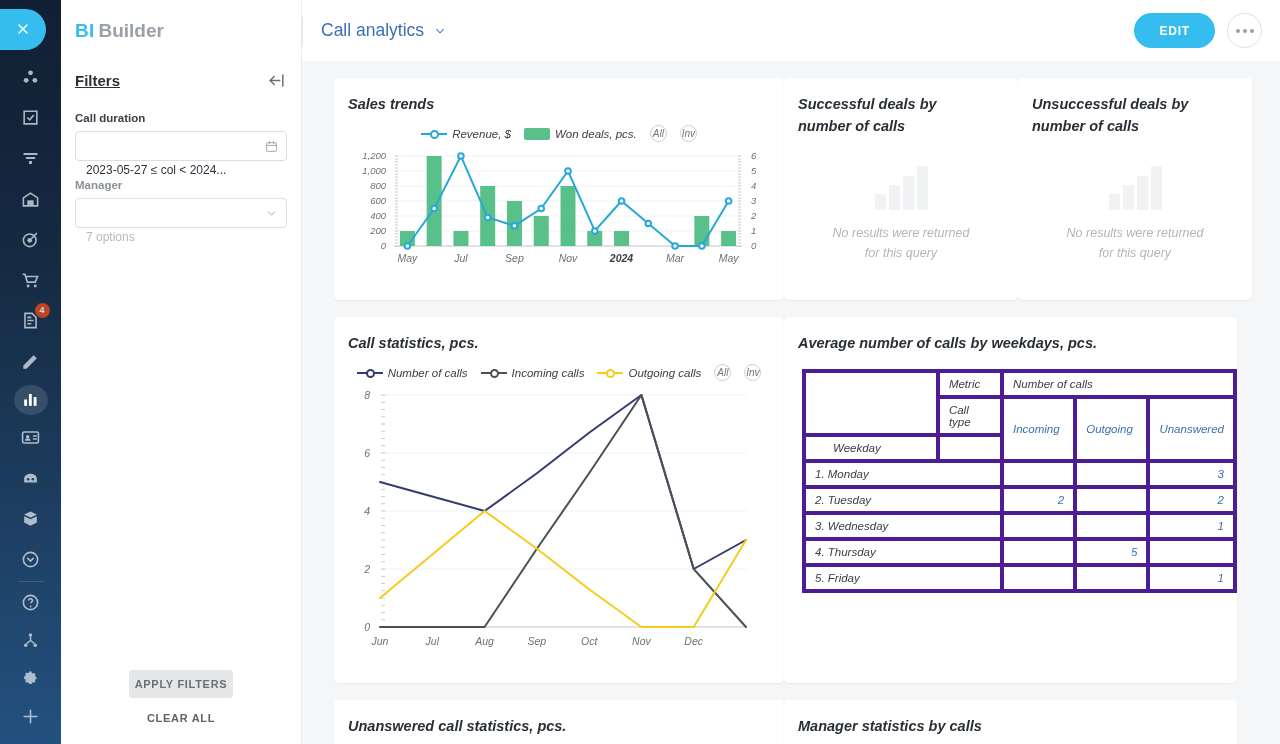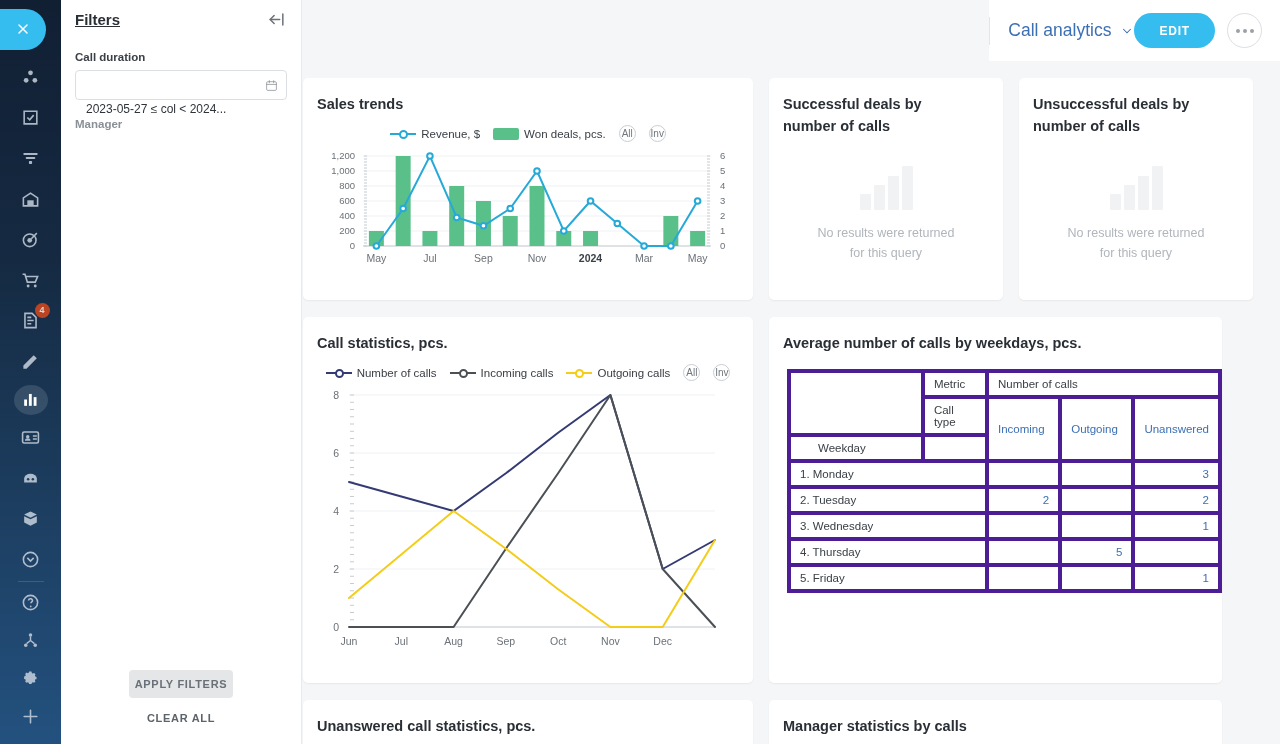--- a/index.html
+++ b/index.html
@@ -75,21 +75,21 @@
     font-size: 11px; font-weight: 700; letter-spacing: .7px; cursor: pointer;
     font-family: inherit;
   }
   .btn-clear {
     display: block; width: 100%; height: 28px; background: none; border: 0;
     color: #5c6369; font-size: 11px; font-weight: 700; letter-spacing: .7px;
     cursor: pointer; font-family: inherit;
   }
 
   
-  .main { flex: 1 1 auto; display: flex; flex-direction: column; min-width: 0; align-items: flex-end; }
+  .main { flex: 1 1 auto; display: flex; flex-direction: column; min-width: 0; }
   .topbar {
     height: 61px; background: #fff; display: flex; align-items: center;
     padding: 0 18px 0 0; flex: 0 0 61px;
   }
   .topbar-divider { width: 1px; height: 28px; background: #e3e6e8; margin: 0 18px 0 0; }
   .page-title { color: #3d6fb4; font-size: 17.5px; font-weight: 400; }
   .title-caret { margin-left: 9px; display: flex; cursor: pointer; }
   .title-caret svg { width: 14px; height: 14px; stroke: #3d6fb4; fill: none; stroke-width: 1.8; }
   .topbar-right { margin-left: auto; display: flex; align-items: center; gap: 12px; }
   .btn-edit {
@@ -98,21 +98,21 @@
     letter-spacing: .8px; cursor: pointer; font-family: inherit;
   }
   .btn-more {
     width: 35px; height: 35px; border-radius: 50%; border: 1px solid #dcdfe2;
     background: #fff; display: flex; align-items: center; justify-content: center;
     gap: 3px; cursor: pointer;
   }
   .btn-more i { width: 4px; height: 4px; border-radius: 50%; background: #9aa1a8; display: block; }
 
   .board { flex: 1 1 auto; padding: 17px 27px 0 32px; overflow: hidden; }
-  .row { display: flex; gap: 16px; margin-bottom: 17px; }
+  .row { display: flex; gap: 0; margin-bottom: 17px; font-style: italic; }
   .card { background: #fff; border-radius: 5px; box-shadow: 0 1px 2px rgba(16,24,40,.06); }
   .card-title { font-size: 14.5px; font-weight: 700; color: #2a2f36; padding: 15px 0 0 14px; line-height: 1.55; }
   .card-title.two { max-width: 190px; }
 
   
   .legend { display: flex; align-items: center; justify-content: center; gap: 13px; margin-top: 10px; }
   .leg { display: flex; align-items: center; gap: 5px; font-size: 11.5px; color: #3a4046; }
   .leg-line { width: 26px; height: 12px; position: relative; display: block; }
   .leg-line::before {
     content: ''; position: absolute; top: 5px; left: 0; width: 26px; height: 2px; background: currentColor;
@@ -288,20 +288,24 @@
     <div style="height:9px"></div>
     <div class="rail-ico">
       <svg viewBox="0 0 24 24">
           <path d="M12 4v16M4 12h16" fill="none" stroke="currentColor" stroke-width="2" stroke-linecap="round"></path>
         </svg>
     </div>
     <div style="height:14px"></div>
   </nav>
 
   <aside class="filters">
+    <div class="brand">
+      <span class="brand-bi">BI</span>
+      <span class="brand-builder">Builder</span>
+    </div>
 
     <div class="filters-head">
       <div class="filters-title">Filters</div>
       <div class="collapse-ico">
         <svg width="19" height="19" viewBox="0 0 24 24" fill="none" stroke="currentColor" stroke-width="1.9" stroke-linecap="round" stroke-linejoin="round">
             <path d="M20 5v14"></path>
             <path d="M16 12H4"></path>
             <path d="M9 7l-5 5 5 5"></path>
           </svg>
       </div>
@@ -313,20 +317,26 @@
         <span>2023-05-27 ≤ col &lt; 2024...</span>
         <svg viewBox="0 0 24 24">
             <rect x="3" y="5" width="18" height="16" rx="2"></rect>
             <path d="M3 10h18M8 3v4M16 3v4" stroke-linecap="round"></path>
           </svg>
       </div>
 
       <div class="f-gap"></div>
 
       <div class="f-label muted">Manager</div>
+      <div class="f-field placeholder">
+        <span>7 options</span>
+        <svg viewBox="0 0 24 24">
+            <path d="M6 9l6 6 6-6" stroke-linecap="round"></path>
+          </svg>
+      </div>
     </div>
 
     <div class="filters-foot">
       <button class="btn-apply">APPLY FILTERS</button>
       <button class="btn-clear">CLEAR ALL</button>
     </div>
   </aside>
 
   <section class="main">
 

